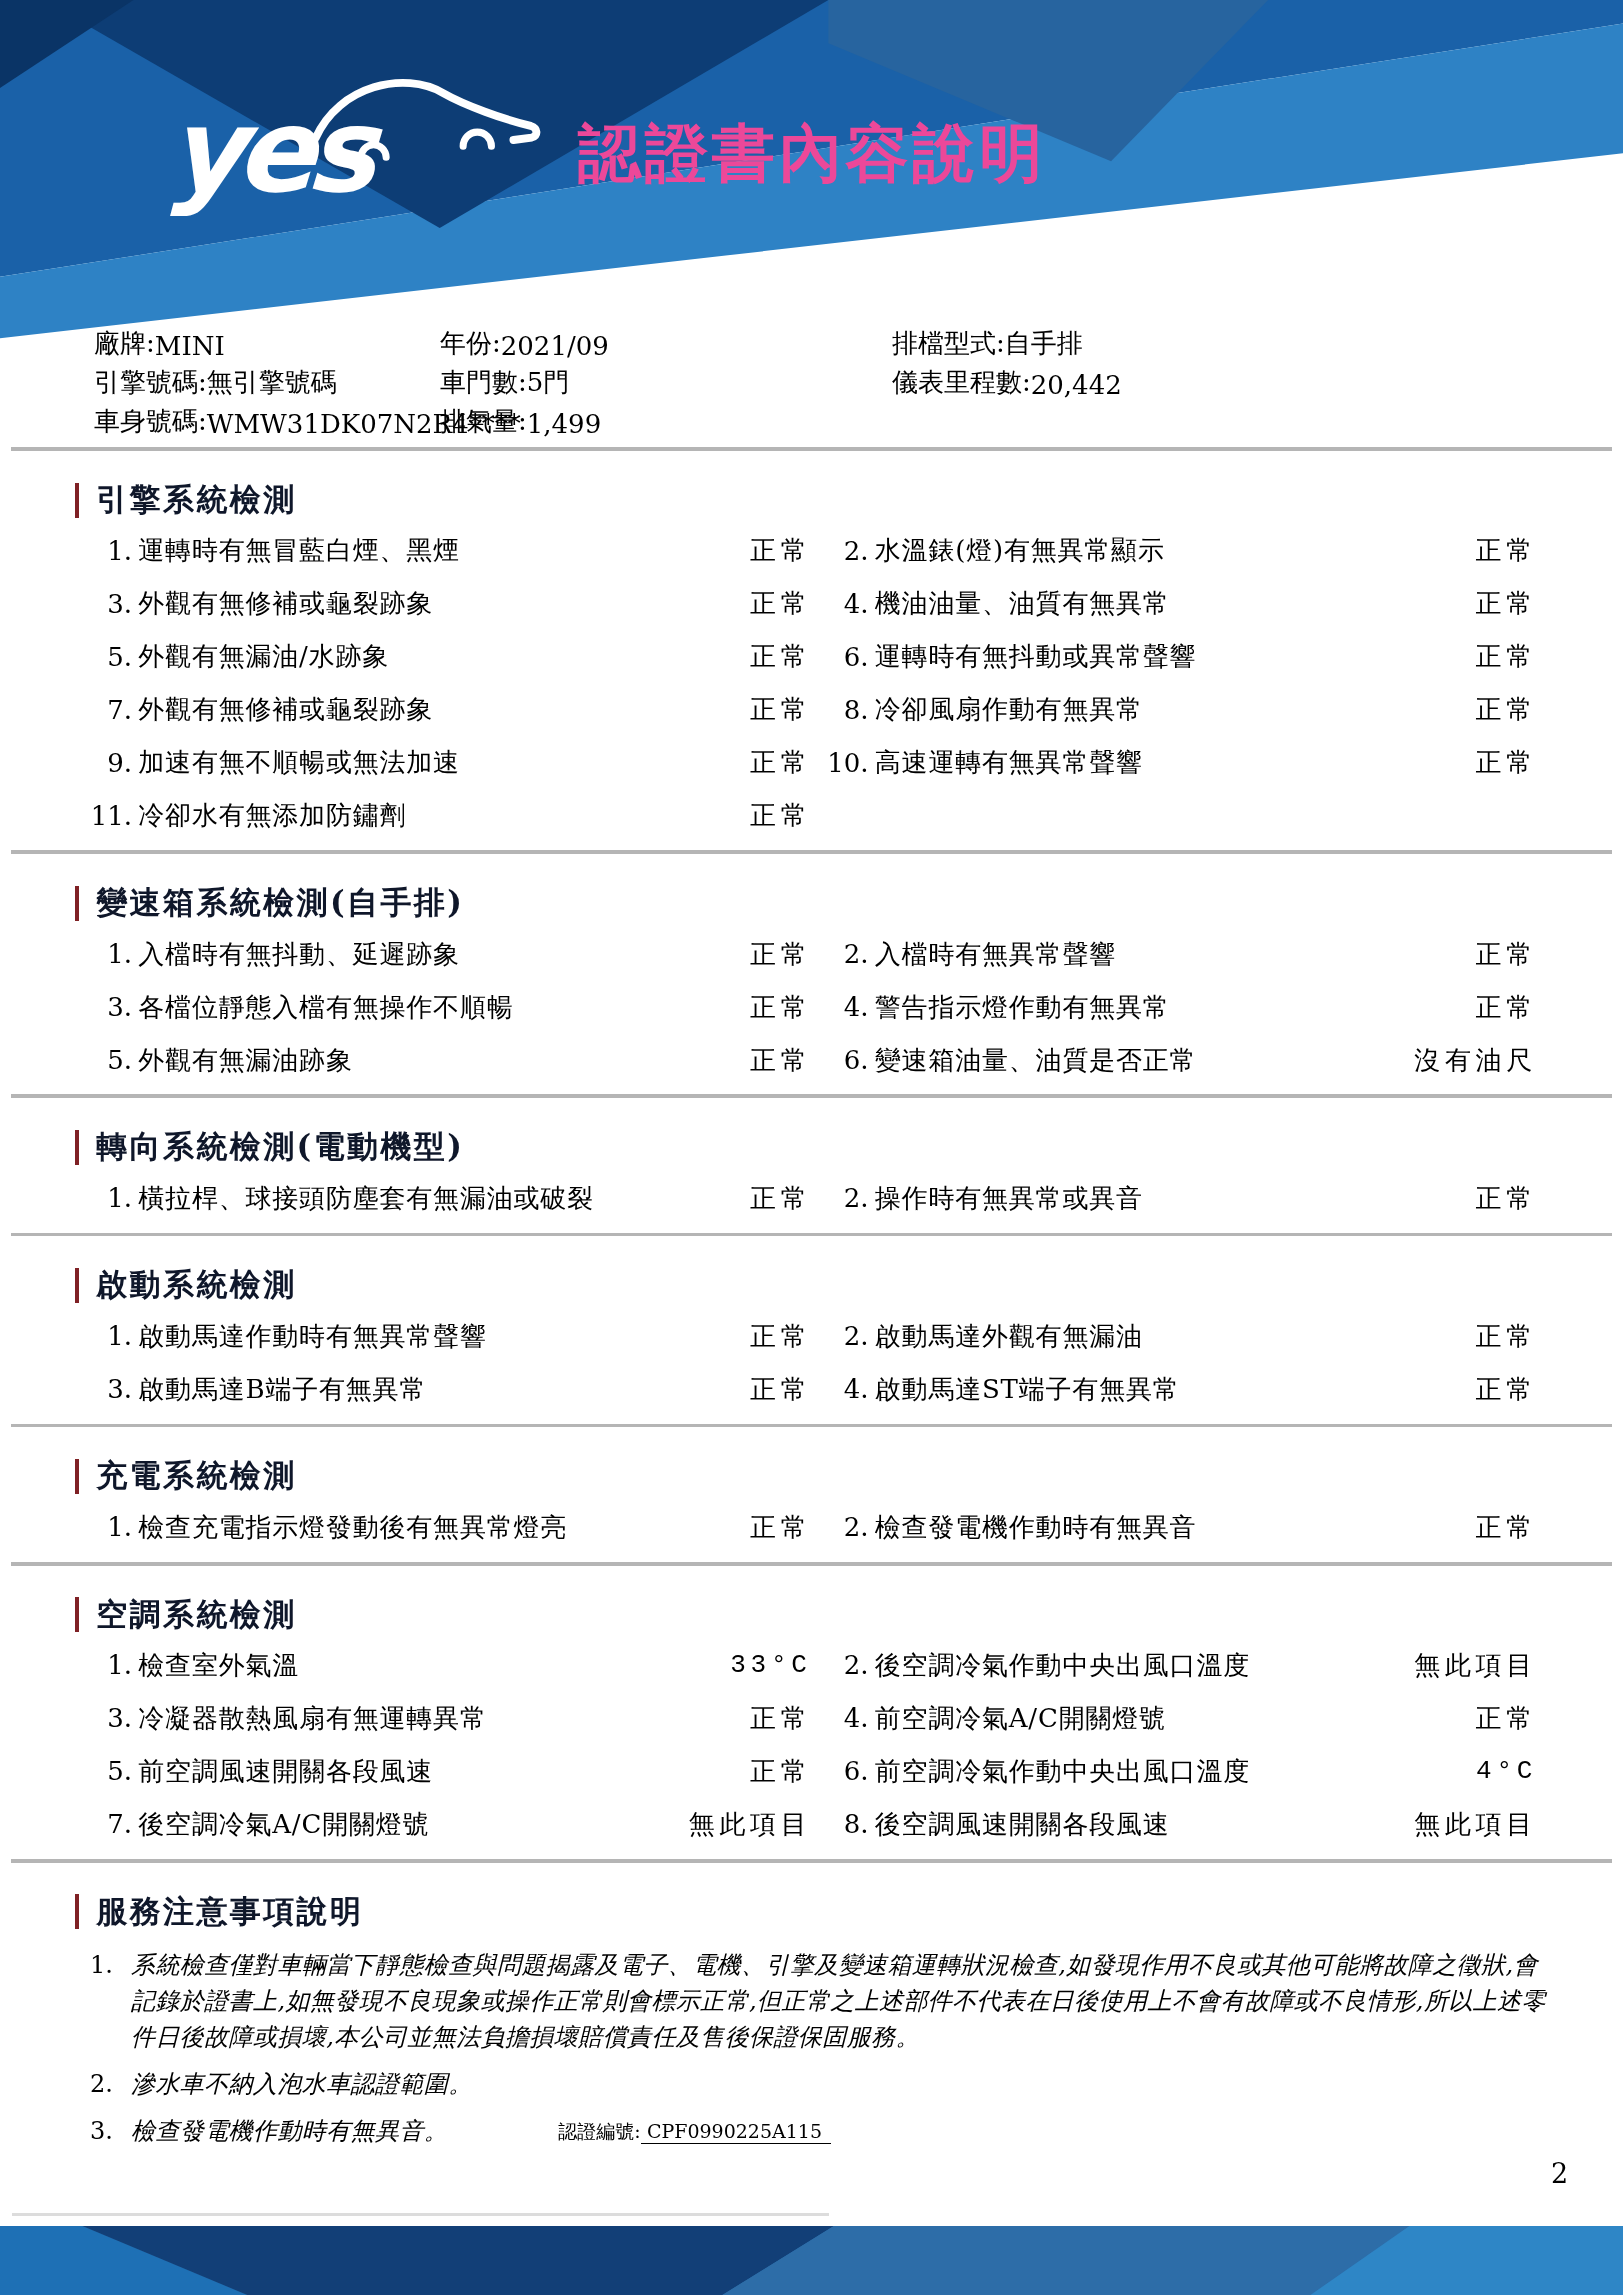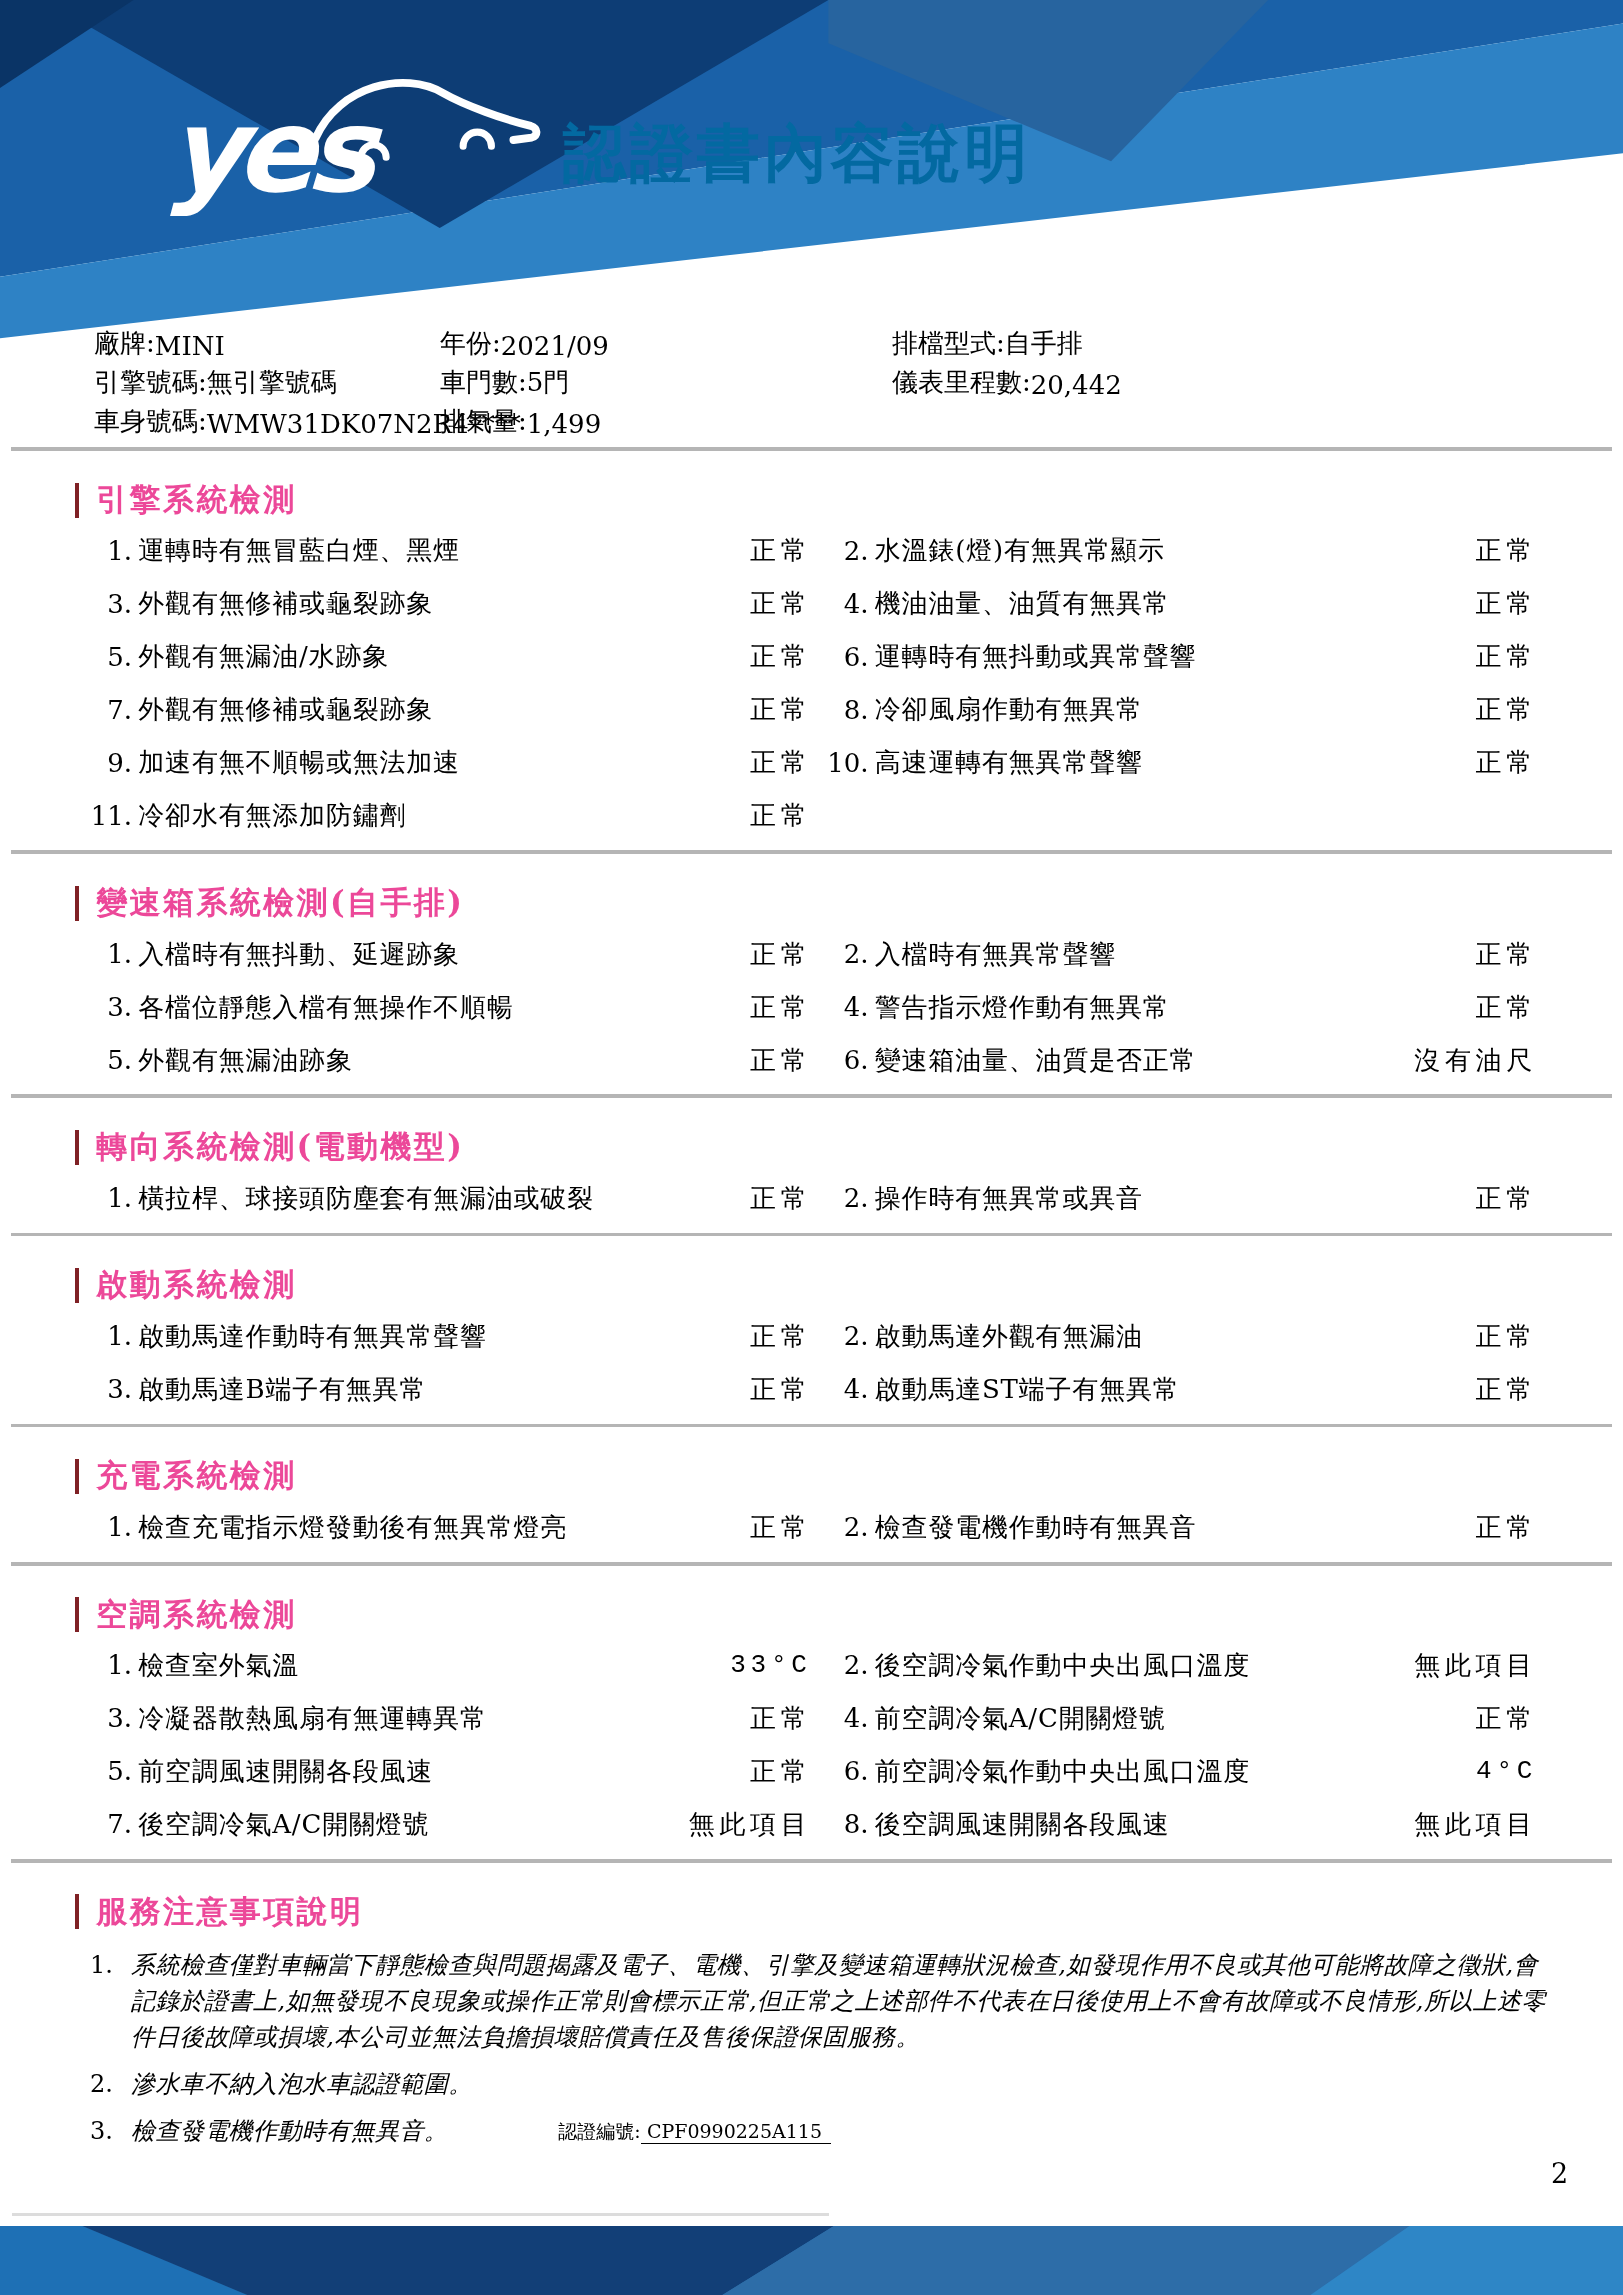--- a/index.html
+++ b/index.html
@@ -15,34 +15,34 @@
   .logo { position:relative; width:369px; height:149px; }
   .logo-text {
     position:absolute; left:0; top:14px;
     font-family:"DejaVu Sans","Liberation Sans",sans-serif;
     font-style:italic; font-weight:bold; font-size:116px; line-height:1;
     color:#fff; letter-spacing:-7.9px; transform:skewX(-6deg);
   }
   .logo-car { position:absolute; left:132px; top:-15.7px; width:236px; height:110px; }
   .page-title {
     font-family:"DejaVu Sans","Liberation Sans",sans-serif;
-    font-weight:700; font-size:63px; color:#0369a1; letter-spacing:3.9px;
-    margin-left:17px; white-space:nowrap;
+    font-weight:700; font-size:63px; color:#ec4899; letter-spacing:3.9px;
+    margin-left:32px; white-space:nowrap;
   }
   
   .content { position:absolute; top:313px; left:0; width:1623px; }
   .info-grid {
     display:grid; grid-template-columns:346px 452px 1fr;
     padding:9.4px 75px 0 94px; font-size:26px;
   }
   .info-cell { height:39px; display:flex; align-items:flex-end; white-space:nowrap; }
   .divider { height:3.9px; background:#b5b5b5; margin:7.9px 11px 0 11px; }
   .section-header { display:flex; align-items:center; margin:31px 0 0 75px; height:36px; }
   .red-bar { width:3.9px; height:35px; background:#7f2125; margin-right:17.3px; flex:none; }
-  .section-title { color:#ec4899; font-size:31px; font-weight:bold; letter-spacing:2.4px; white-space:nowrap; }
+  .section-title { color:#0f172a; font-size:31px; font-weight:bold; letter-spacing:2.4px; white-space:nowrap; }
   .items { display:grid; grid-template-columns:1fr 1fr; padding:6.3px 75px 0 75px; }
   .item { display:flex; align-items:center; height:53px; font-size:26px; white-space:nowrap; }
   .item .num { width:57px; text-align:right; flex:none; }
   .item .txt { margin-left:6.3px; letter-spacing:0.8px; }
   .item .status { margin-left:auto; letter-spacing:4.7px;font-family:Liberation Mono, monospace; }
   .item.right-col { padding-right:11px; }
   .notes { padding:6.3px 75px 0 90px; font-size:24px; }
   .note { display:flex; margin-top:11px; line-height:1.5; }
   .note .nnum { width:41px; flex:none; }
   .note .ntext { letter-spacing:0.4px;font-style:italic; }

